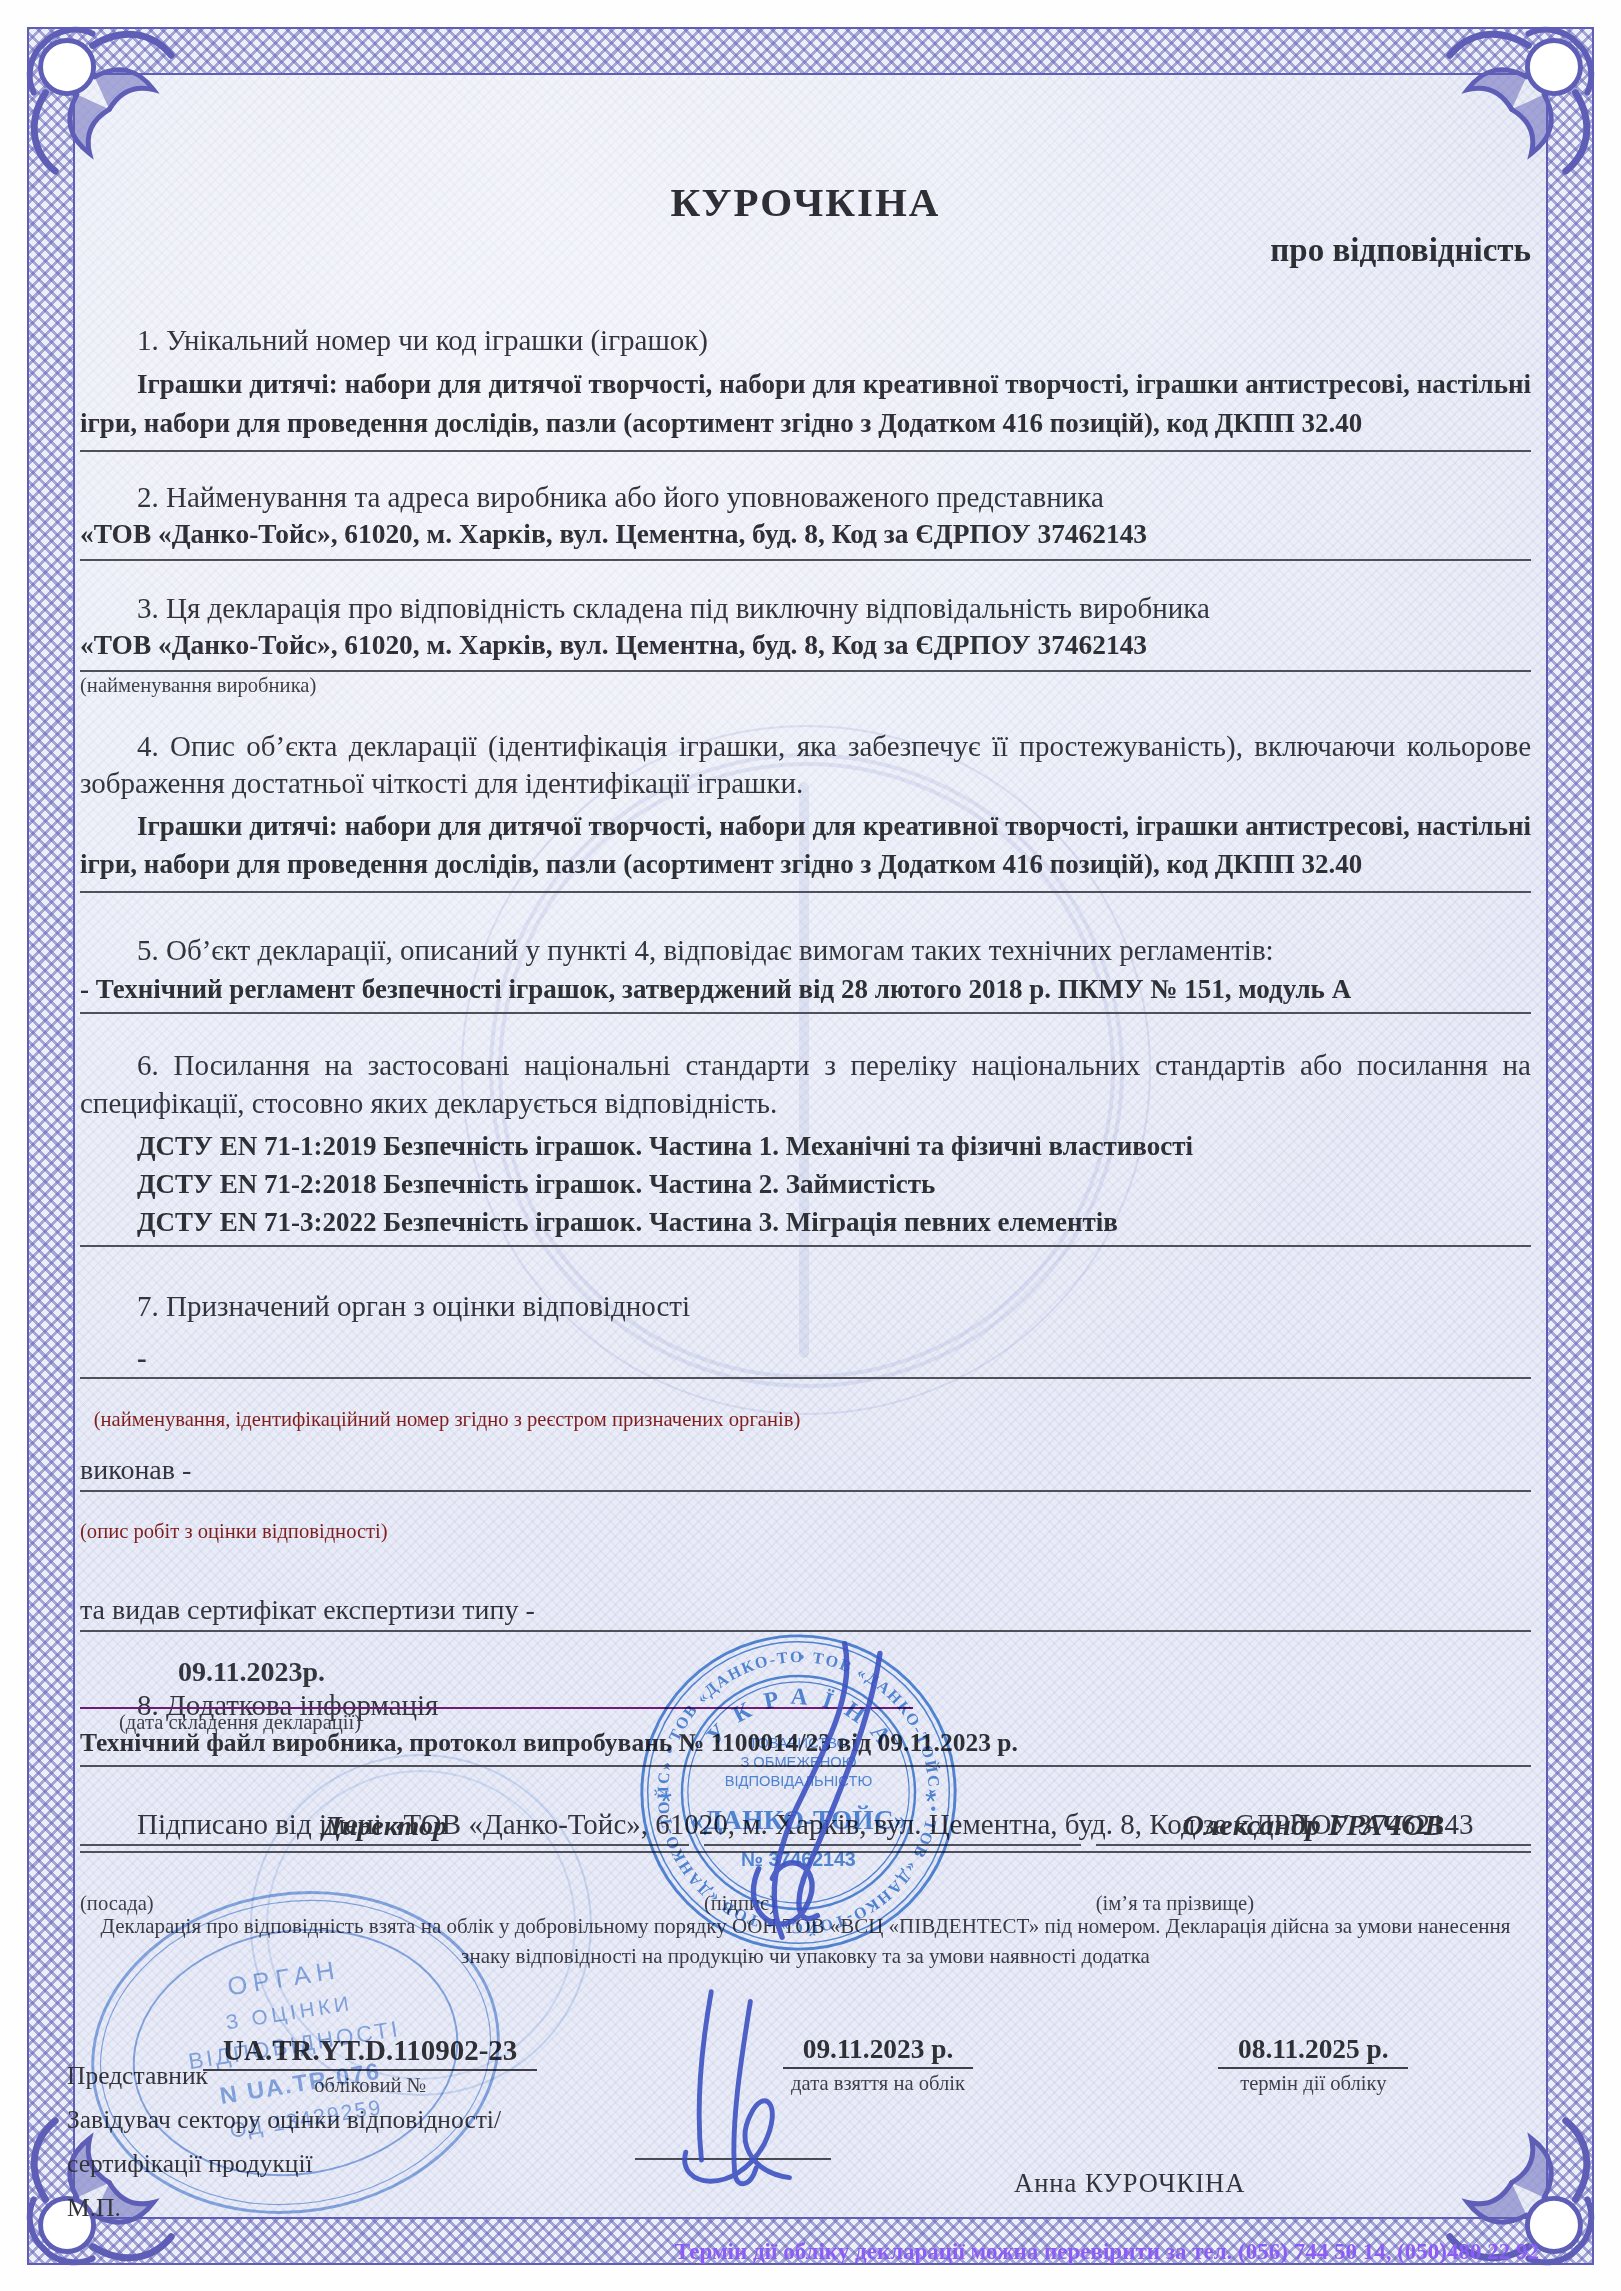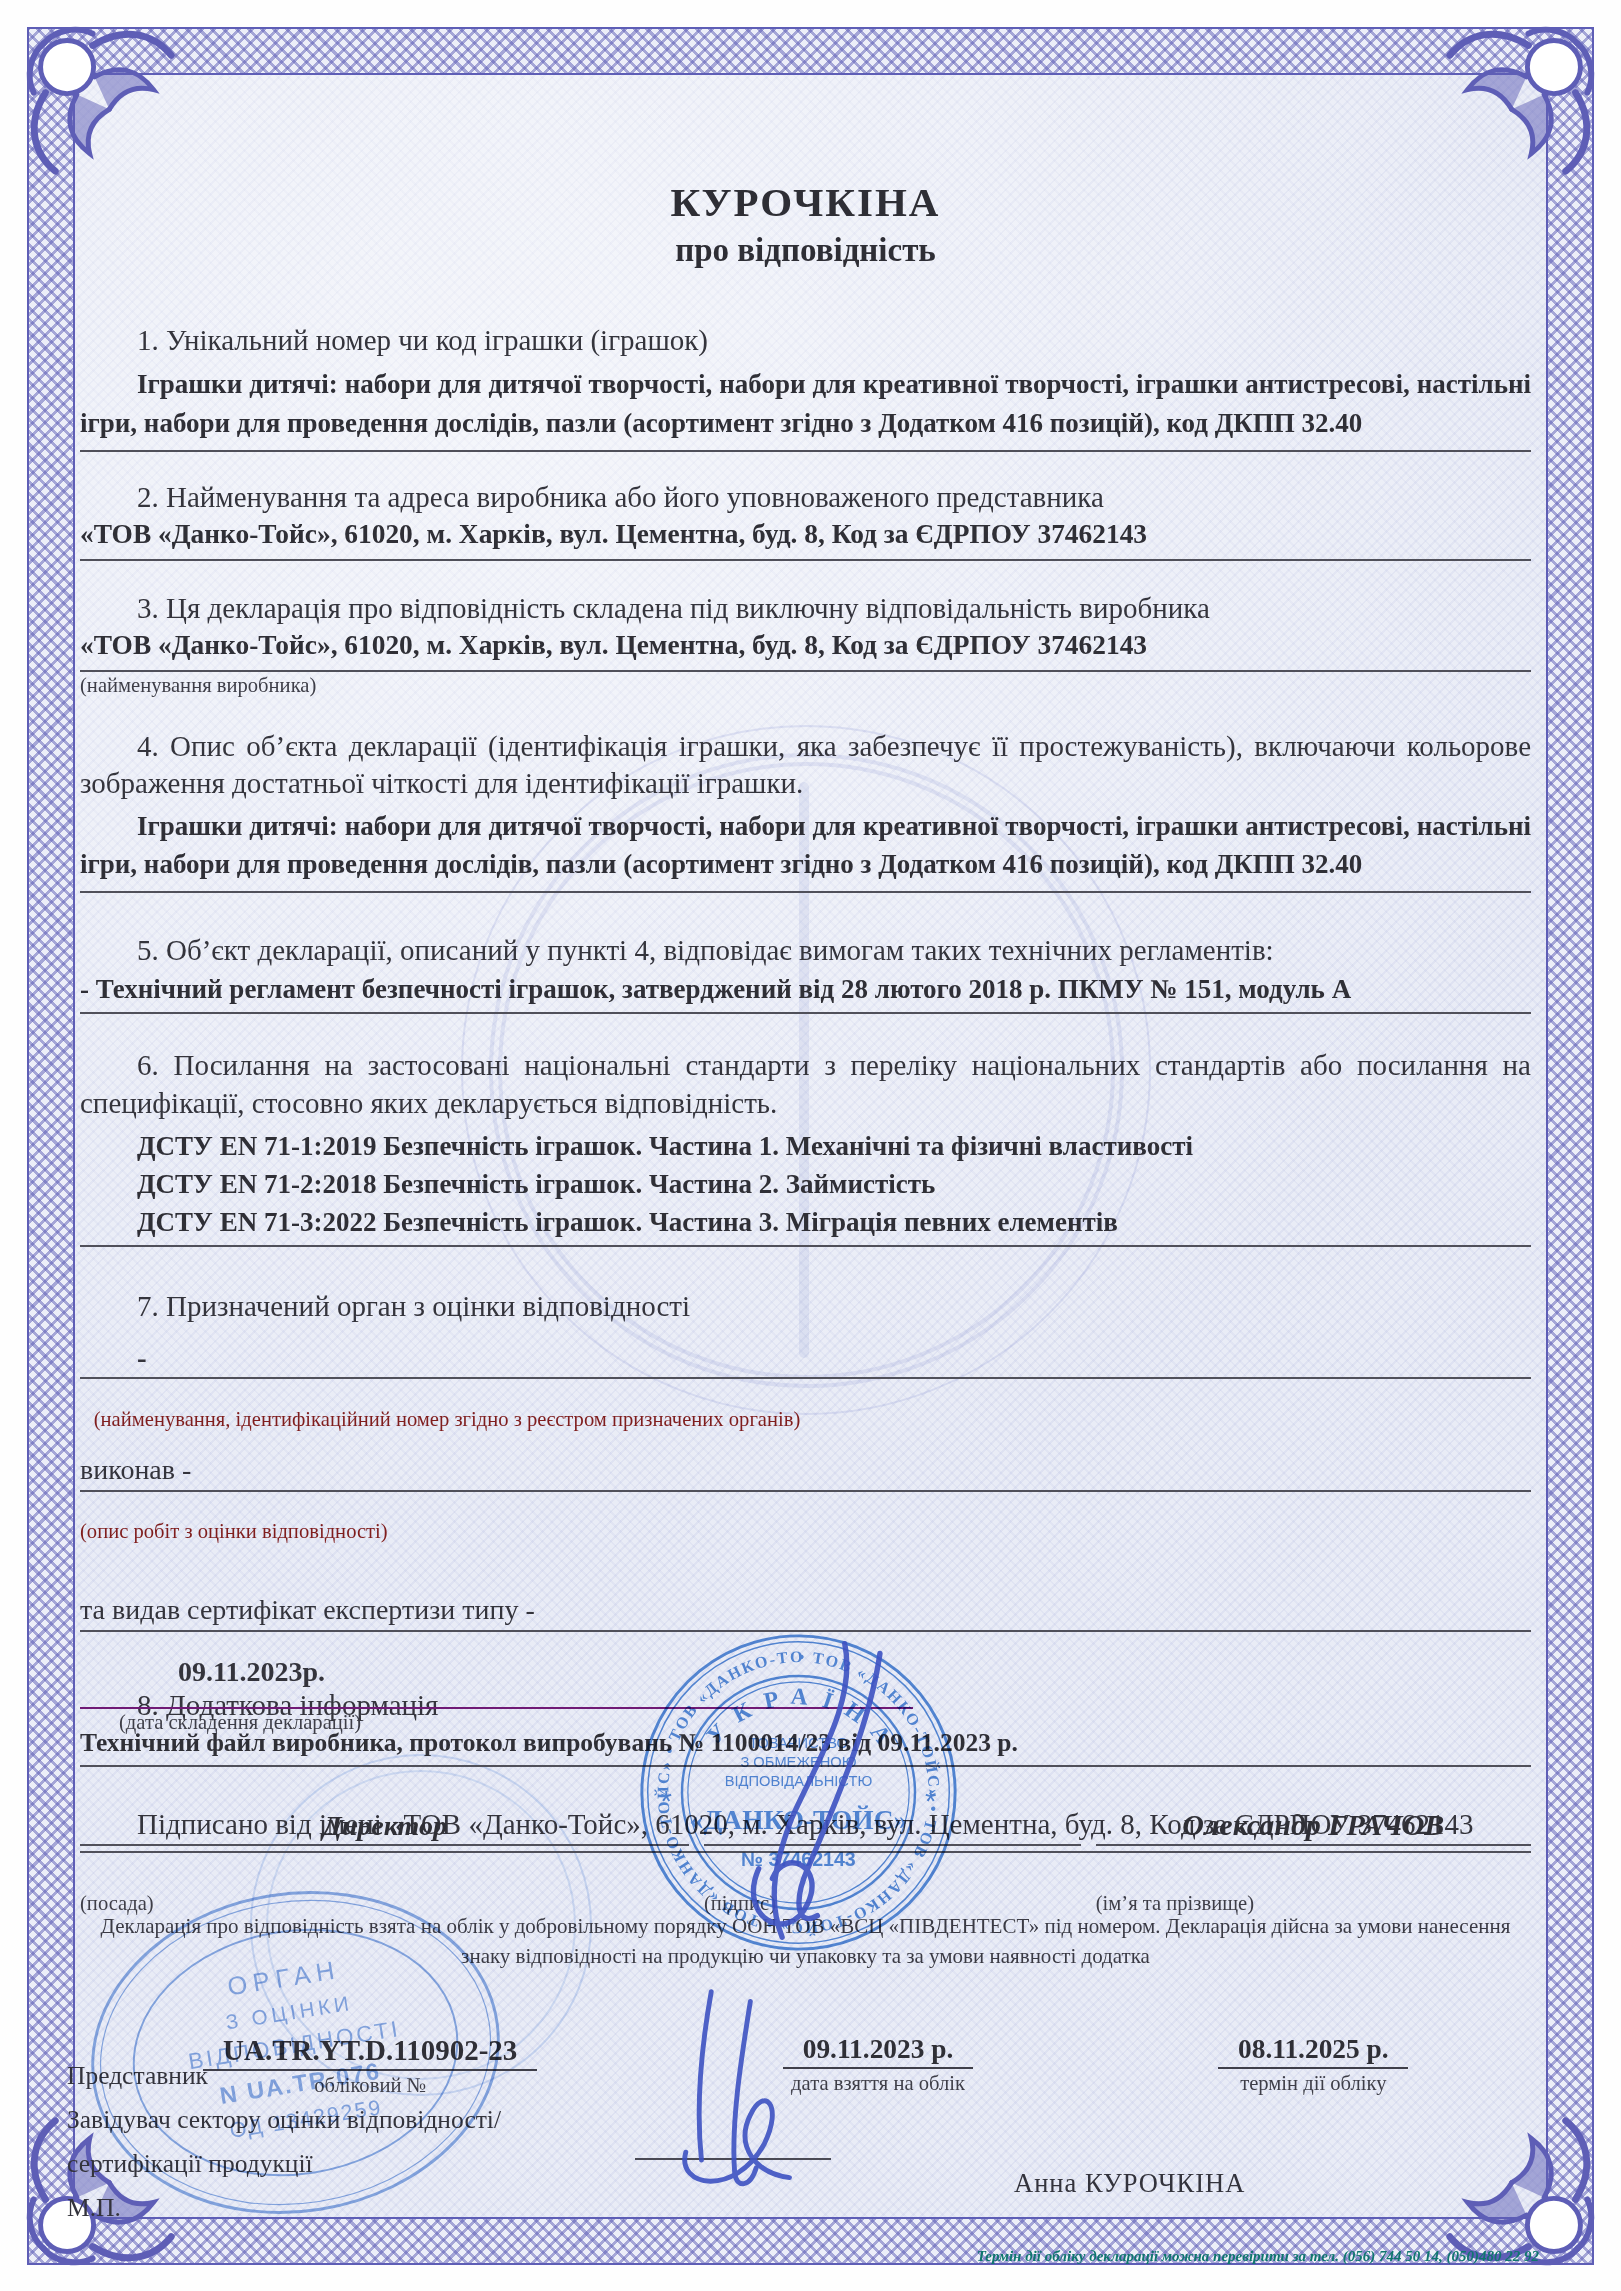--- a/index.html
+++ b/index.html
@@ -29,21 +29,21 @@
   .wm-main { left:461px; top:725px; width:686px; height:686px; border:2.9px solid rgba(108,120,196,.16); }
   .wm-main::before { content:""; position:absolute; inset:25.5px; border-radius:50%; border:13.7px double rgba(108,120,196,.14); }
   .wm-main::after  { content:""; position:absolute; left:49%; top:8%; width:9.8px; height:84%;
                      background:rgba(108,120,196,.12); border-radius:5.9px; }
   .wm-ghost { left:250px; top:1754px; width:338px; height:338px; border:2.9px solid rgba(96,140,214,.28); }
   .wm-ghost::before { content:""; position:absolute; inset:13.7px; border-radius:50%; border:2px solid rgba(96,140,214,.22); }
 
   
   .content { position:absolute; left:80px; top:104px; width:1451px; z-index:3; }
   .title1 { margin-top:74px; text-align:center; font-weight:bold; font-size:41px; letter-spacing:2px; color:#2e2e35; }
-  .title2 { text-align:center; font-weight:bold; font-size:33px; color:#2e2e35; margin-top:5.9px; }
+  .title2 { text-align:right; font-weight:bold; font-size:33px; color:#2e2e35; margin-top:5.9px; }
   .h  { font-size:29px; line-height:1.3; text-indent:57px; text-align:justify; margin:0; }
   .bp { font-weight:bold; font-size:27px; line-height:1.42; text-indent:57px; text-align:justify; color:#2f2f36; margin:0; }
   .rule-b { border-bottom:2px solid #50505a; }
   .pb8 { padding-bottom:7.8px; } .pb4 { padding-bottom:3.9px; }
   .company { font-weight:bold; font-size:27.4px; color:#2f2f36; border-bottom:2px solid #50505a; padding-bottom:9px; margin:2px 0 0 0; }
   .note { font-size:20.6px; color:#3e3e48; margin:2px 0 0 0; }
   .center { text-align:left; }
   .mt { margin-top:27.4px; }
   .dash-line { font-size:29px; font-weight:bold; text-indent:57px; border-bottom:2px solid #50505a; padding-bottom:2px; margin-top:15.7px; }
   .plain-line { font-size:28px; border-bottom:2px solid #50505a; padding-bottom:3.9px; margin-top:23.5px; }
@@ -65,22 +65,22 @@
   .reg-row { position:absolute; left:80px; top:1986px; width:1451px; display:flex; z-index:3;margin-top:48px; }
   .reg-cell { text-align:center; }
   .reg-c1 { width:40%; } .reg-c2 { width:30%; } .reg-c3 { width:30%; }
   .reg-val { display:inline-block; border-bottom:2.9px solid #3f3f49; padding:0 19.6px 2px 19.6px; font-size:29px; font-weight:bold; color:#2f2f36; }
   .reg-val.normal { font-weight:600; font-size:27.4px; }
   .reg-note { font-size:20.6px; color:#3e3e48; margin-top:2.9px; }
 
   .bottom-left { position:absolute; left:67px; top:2054px; z-index:3; font-size:25.5px; line-height:1.72; color:#33333c; }
   .anna { position:absolute; left:1014px; top:2168px; font-size:26.5px; letter-spacing:1px; color:#33333c; z-index:3; }
   .short-sig-line { position:absolute; left:635px; top:2158px; width:196px; border-top:2px solid #4a4a55; z-index:3; }
-  .footer-note { position:absolute; right:82px; bottom:27.4px; font-style:italic; font-weight:bold;
-                 font-size:15px; color:#0f766e; z-index:6; }
+  .footer-note { position:absolute; right:82px; bottom:27.4px; font-weight:bold;
+                 font-size:23px; color:#8b5cf6; z-index:6; }
 
   
   .stamp { position:absolute; mix-blend-mode:multiply; pointer-events:none; }
   .stamp-round { left:635px; top:1629px; z-index:4; opacity:.92; }
   .stamp-oval  { left:80px;  top:1884px; z-index:4; opacity:.85; }
   .sig-svg { position:absolute; z-index:5; pointer-events:none; }
   .sig-top { left:698px; top:1622px; }
   .sig-bottom { left:617px; top:1978px; }
 </style>
 </head>

